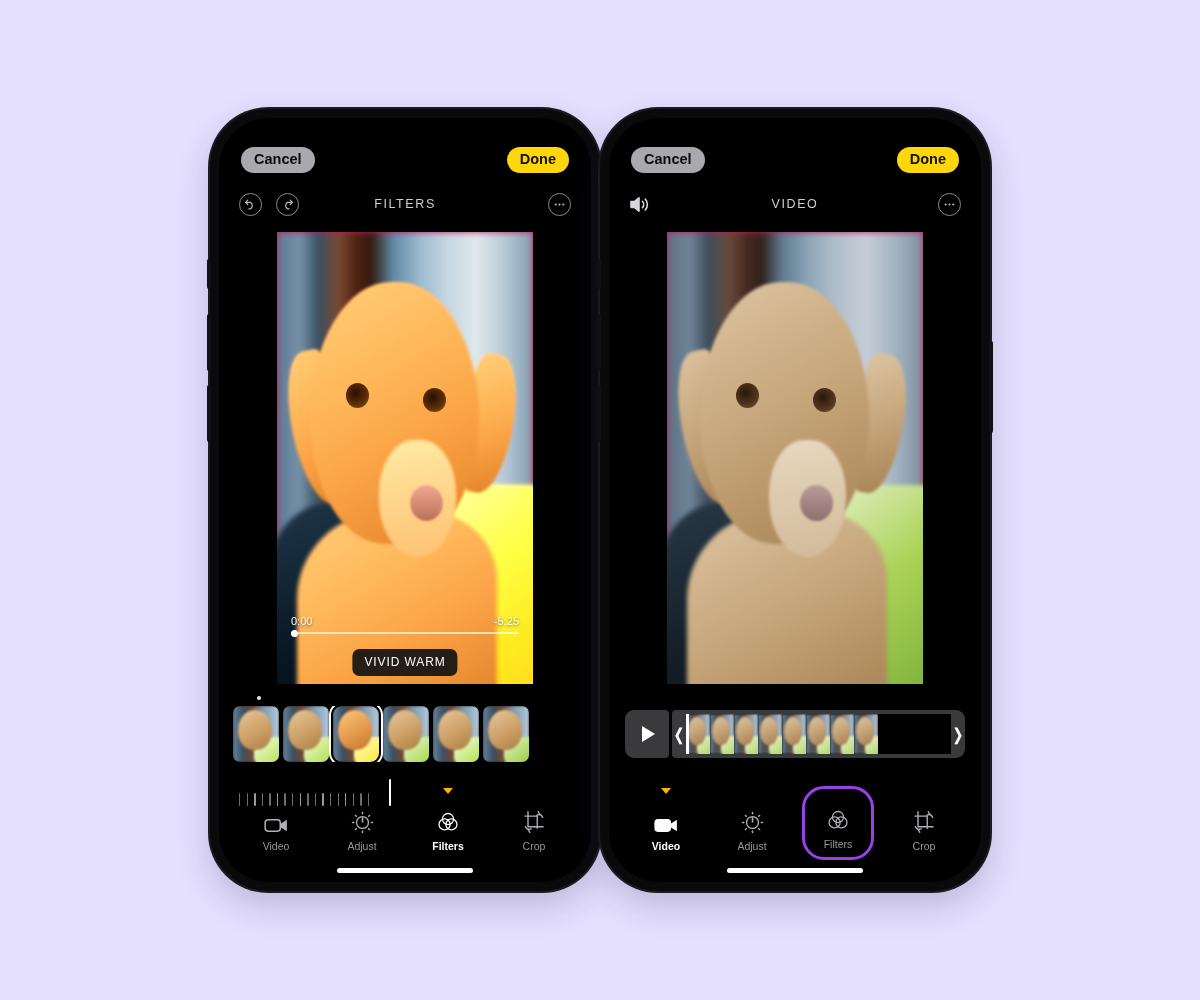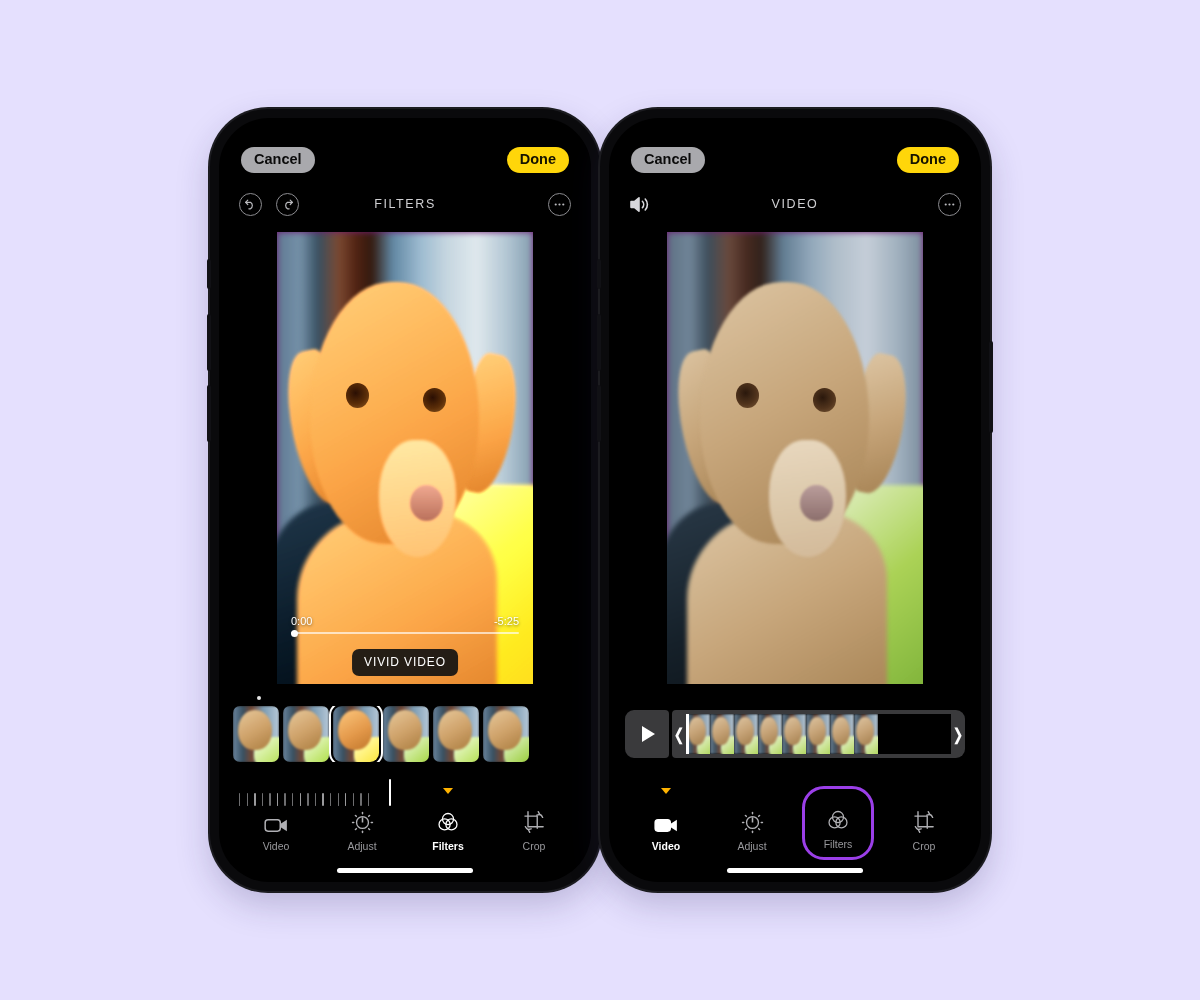--- a/index.html
+++ b/index.html
@@ -90,21 +90,21 @@
   
   .media-wrap {
     position: relative;
     margin: 8px auto 0 auto;
     width: 256px;
     overflow: hidden;
   }
   .media {
     position: relative;
     width: 256px;
-    background: #701a75;
+    background: #be185d;
     overflow: hidden;
   }
   .media.tall { height: 452px; }
   .media.short { height: 452px; }
 
   
   .photo { position: absolute; inset: 0; }
   .bg-window {
     position: absolute; inset: 0;
     background:
@@ -410,21 +410,21 @@
           <div class="scrub">
             <div class="scrub-times">
               <span>0:00</span>
               <span>-5:25</span>
             </div>
             <div class="scrub-track">
               <div class="scrub-knob"></div>
             </div>
           </div>
 
-          <div class="filter-name">VIVID VIDEO</div>
+          <div class="filter-name">VIVID WARM</div>
         </div>
       </div>
 
       <div class="strip-area">
         <div class="page-dot"></div>
         <div class="strip">
           <div class="thumb">
             <div class="photo cool-t t1">
                 <div class="bg-window"></div>
                 <div class="bg-blanket"></div>

